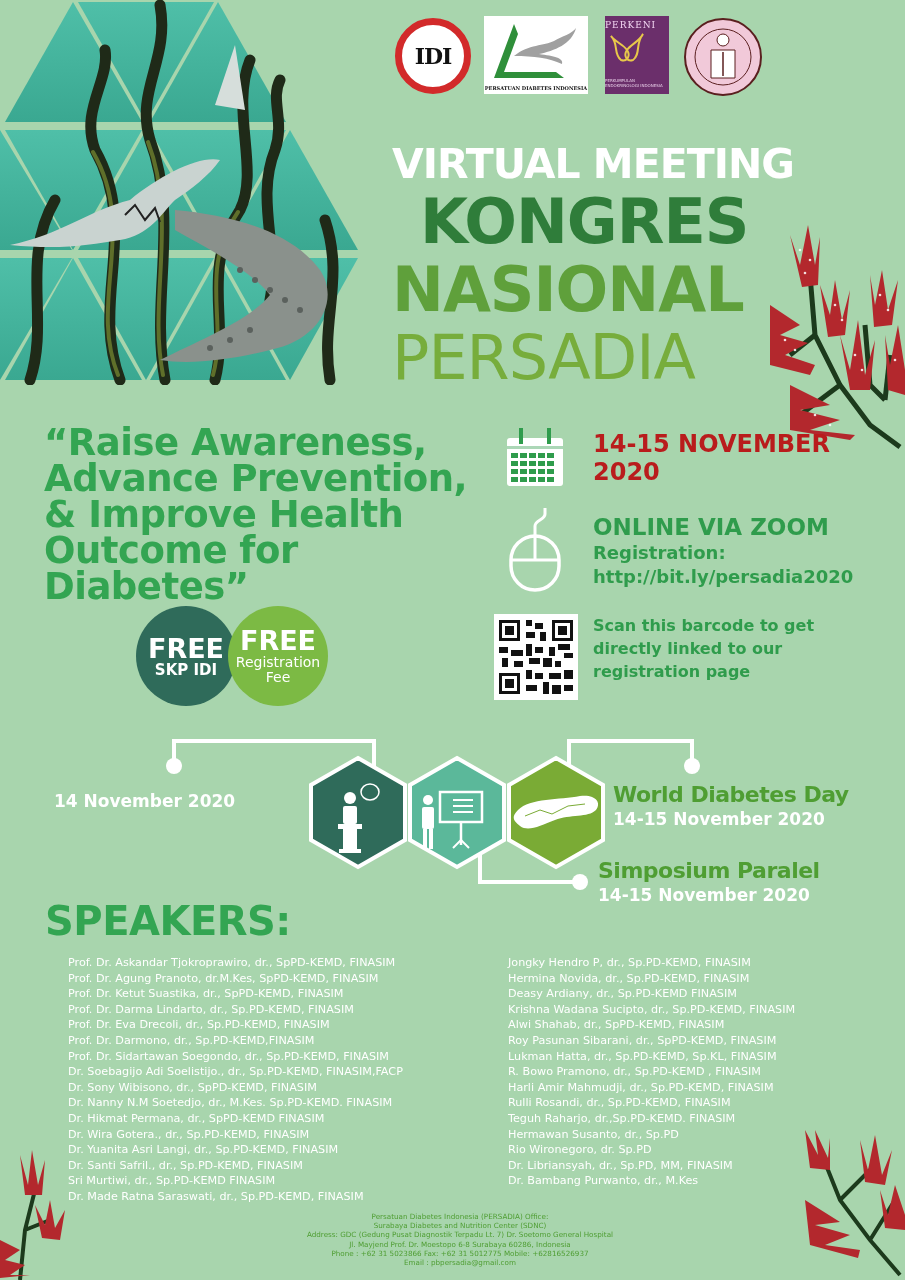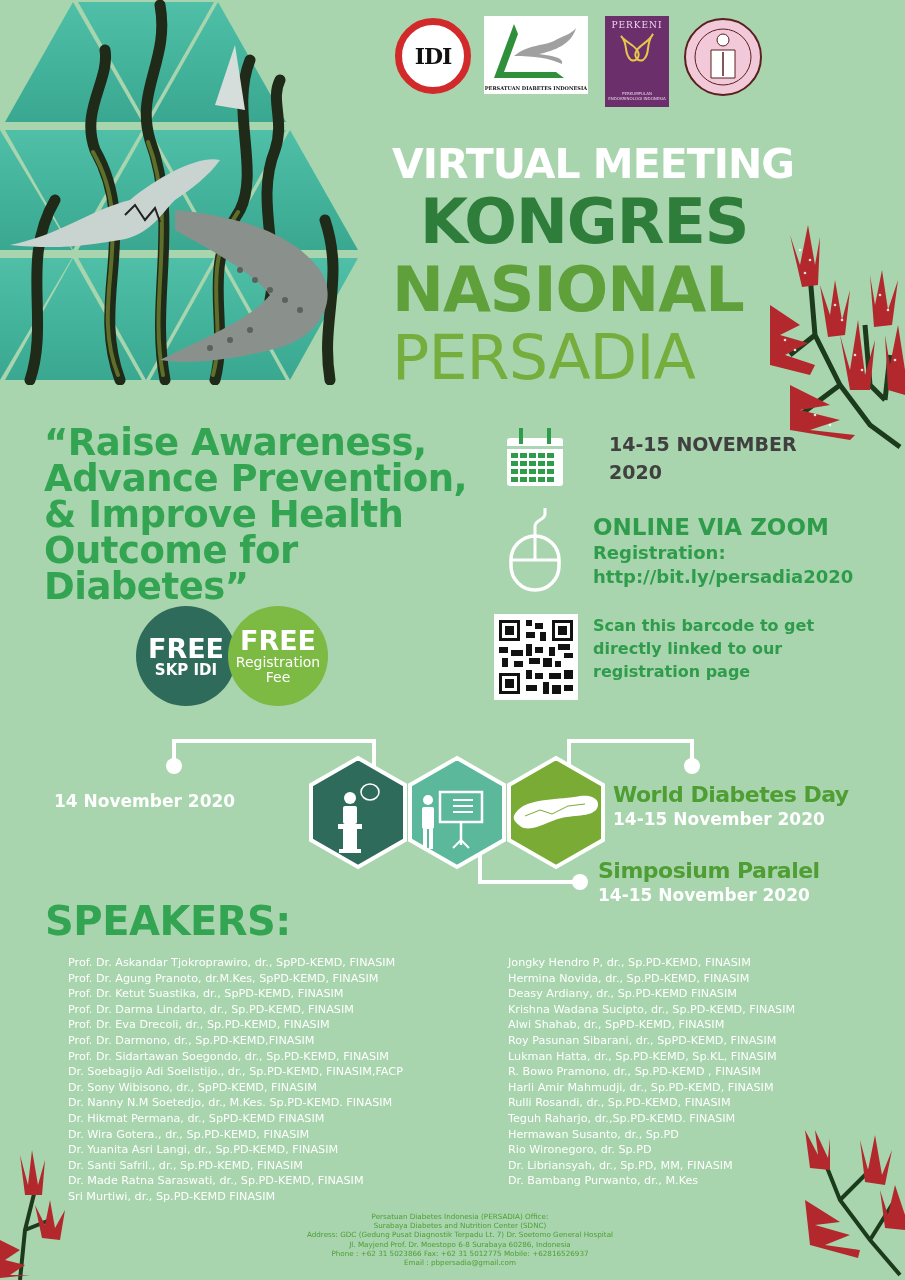--- a/index.html
+++ b/index.html
@@ -8,34 +8,34 @@
   .abs { position:absolute; }
 
   
   .hero { left:0; top:0; width:365px; height:385px; }
 
   
   .logo-idi { left:395px; top:18px; width:76px; height:76px; border-radius:50%; background:#fff; border:7px solid #d22a2a; display:flex; align-items:center; justify-content:center; }
   .logo-idi span { font-family:"DejaVu Serif", serif; font-weight:bold; font-size:22px; color:#111; letter-spacing:-1px; }
   .logo-persadia { left:484px; top:16px; width:104px; height:78px; background:#fff; }
   .logo-persadia .cap { position:absolute; left:0; right:0; bottom:3px; text-align:center; font-family:"DejaVu Serif", serif; font-size:5px; font-weight:bold; color:#111; }
-  .logo-perkeni { left:605px; top:16px; width:64px; height:91px; background:#6b2f6b; color:#f2d6f2; text-align:center; }
+  .logo-perkeni { left:605px; top:16px; width:64px; height:78px; background:#6b2f6b; color:#f2d6f2; }
   .logo-perkeni .t { font-family:"DejaVu Serif", serif; font-size:9px; margin-top:4px; letter-spacing:1px; }
   .logo-perkeni .s { font-size:4px; line-height:5px; position:absolute; left:0; right:0; bottom:6px; color:#e8cfe8; }
   .logo-ppdi { left:684px; top:18px; width:78px; height:78px; border-radius:50%; background:#f1c9d9; border:2px solid #5a1f1f; }
 
   
   .t-virtual { left:392px; top:140px; font-family:"DejaVu Sans", sans-serif; font-weight:bold; font-size:41px; color:#ffffff; letter-spacing:-1px; white-space:nowrap; }
   .t-kongres { left:392px; top:185px; font-weight:bold; font-size:62px; color:#2f7d3a; letter-spacing:-1px; white-space:nowrap;margin-left:28px; }
   .t-nasional { left:392px; top:253px; font-weight:bold; font-size:62px; color:#5fa03b; letter-spacing:-1px; white-space:nowrap; }
   .t-persadia { left:392px; top:321px; font-weight:normal; font-size:62px; color:#77ad3c; letter-spacing:-1px; white-space:nowrap; }
 
   .tagline { left:44px; top:425px; width:450px; font-weight:bold; font-size:37px; line-height:36px; color:#33a552; letter-spacing:-0.5px; }
 
-  .info-date { left:593px; top:430px; font-size:19px; line-height:28px; color:#404040; font-weight:bold;margin-left:16px; }
+  .info-date { left:593px; top:430px; font-size:24px; line-height:28px; color:#b91c1c; font-weight:bold; }
   .info-online { left:593px; top:513px; color:#2f9c4c; font-weight:bold; }
   .info-online .big { font-size:23px; line-height:28px; }
   .info-online .sm { font-size:18px; line-height:24px; }
   .info-scan { left:593px; top:614px; font-size:16px; line-height:23px; color:#2f9c4c; font-weight:bold; }
 
   .cal-icon { left:505px; top:428px; width:60px; height:60px; }
   .mouse-icon { left:505px; top:508px; width:60px; height:85px; }
   .qr { left:494px; top:614px; width:84px; height:86px; background:#fff; padding:5px; }
 
   .badge { width:100px; height:100px; border-radius:50%; display:flex; flex-direction:column; align-items:center; justify-content:center; color:#fff; text-align:center; }
@@ -356,22 +356,22 @@
   <li>Prof. Dr. Eva Drecoli, dr., Sp.PD-KEMD, FINASIM</li>
   <li>Prof. Dr. Darmono, dr., Sp.PD-KEMD,FINASIM</li>
   <li>Prof. Dr. Sidartawan Soegondo, dr., Sp.PD-KEMD, FINASIM</li>
   <li>Dr. Soebagijo Adi Soelistijo., dr., Sp.PD-KEMD, FINASIM,FACP</li>
   <li>Dr. Sony Wibisono, dr., SpPD-KEMD, FINASIM</li>
   <li>Dr. Nanny N.M Soetedjo, dr., M.Kes. Sp.PD-KEMD. FINASIM</li>
   <li>Dr. Hikmat Permana, dr., SpPD-KEMD FINASIM</li>
   <li>Dr. Wira Gotera., dr., Sp.PD-KEMD, FINASIM</li>
   <li>Dr. Yuanita Asri Langi, dr., Sp.PD-KEMD, FINASIM</li>
   <li>Dr. Santi Safril., dr., Sp.PD-KEMD, FINASIM</li>
+  <li>Sri Murtiwi, dr., Sp.PD-KEMD FINASIM</li>
   <li>Dr. Made Ratna Saraswati, dr., Sp.PD-KEMD, FINASIM</li>
-  <li>Sri Murtiwi, dr., Sp.PD-KEMD FINASIM</li>
 </ul>
 <ul class="abs sp-list sp-right">
   <li>Jongky Hendro P, dr., Sp.PD-KEMD, FINASIM</li>
   <li>Hermina Novida, dr., Sp.PD-KEMD, FINASIM</li>
   <li>Deasy Ardiany, dr., Sp.PD-KEMD FINASIM</li>
   <li>Krishna Wadana Sucipto, dr., Sp.PD-KEMD, FINASIM</li>
   <li>Alwi Shahab, dr., SpPD-KEMD, FINASIM</li>
   <li>Roy Pasunan Sibarani, dr., SpPD-KEMD, FINASIM</li>
   <li>Lukman Hatta, dr., Sp.PD-KEMD, Sp.KL, FINASIM</li>
   <li>R. Bowo Pramono, dr., Sp.PD-KEMD , FINASIM</li>

